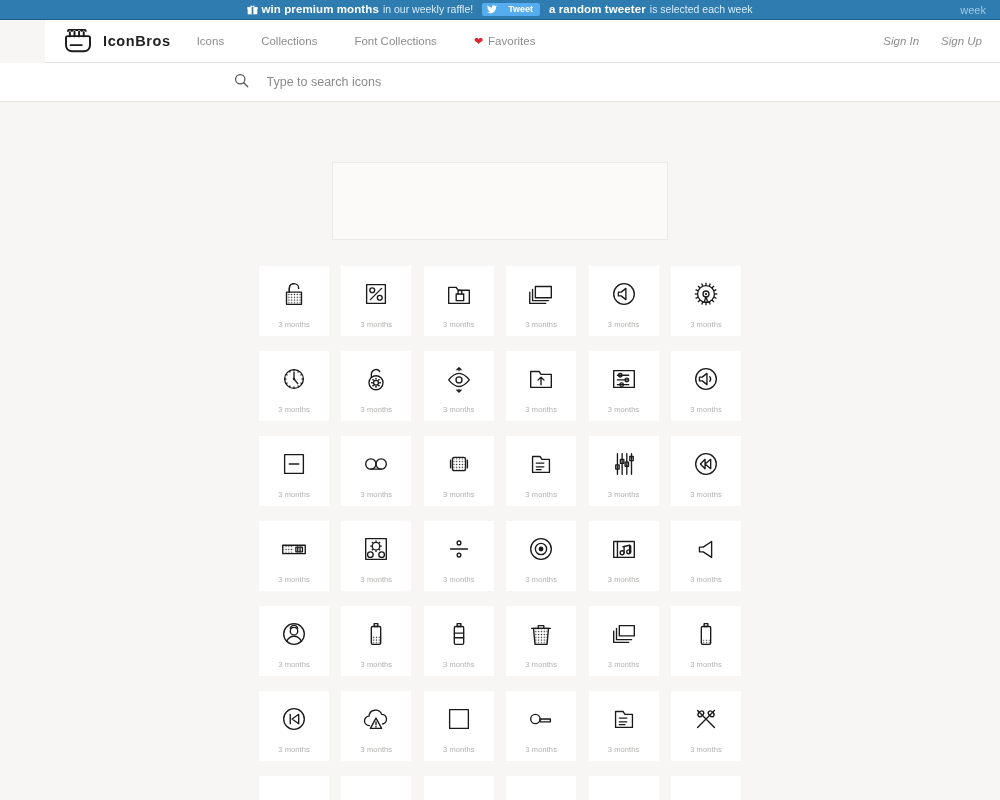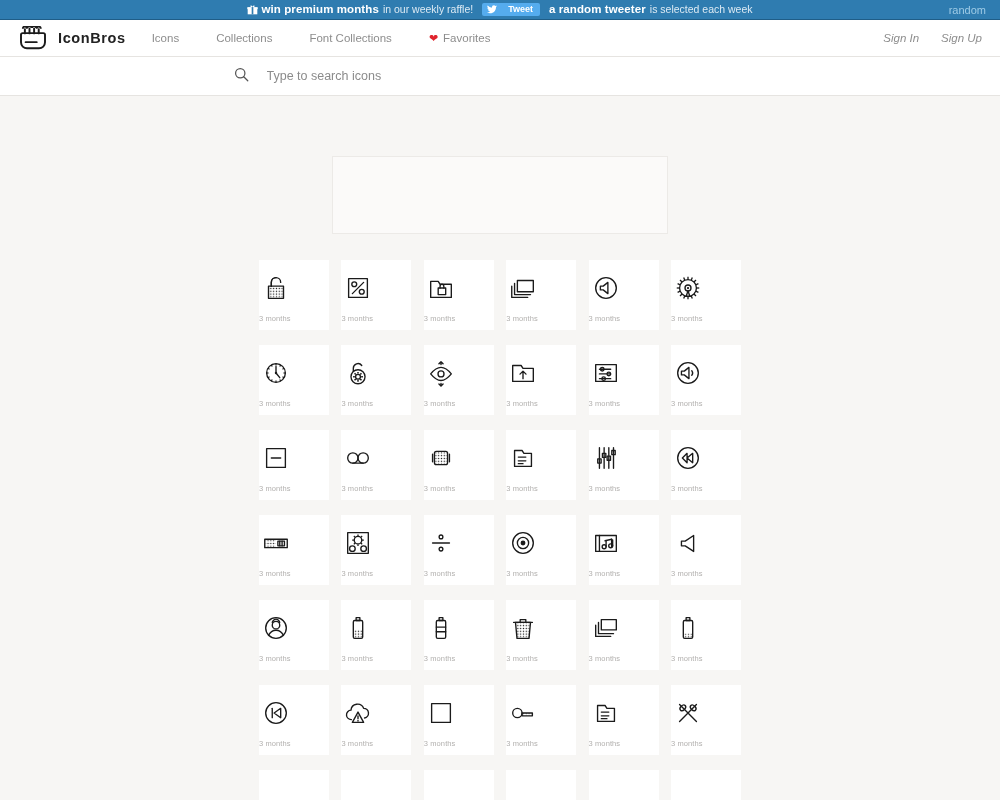--- a/index.html
+++ b/index.html
@@ -54,26 +54,27 @@
     position: absolute;
     right: 14px; top: 50%;
     transform: translateY(-50%);
     color: #9ecbe6;
     font-size: 11px;
     cursor: pointer;
   }
 
   
   .header {
-    height: 37px;
+    height: 43px;
     background: #ffffff;
     border-bottom: 1px solid #e6e4e1;
     display: flex;
     align-items: center;
     padding: 0 18px;
+    margin-left: 45px;
   }
   .brand { display: flex; align-items: center; gap: 10px; margin-right: 26px; }
   .brand-logo { width: 30px; height: 24px; display: block; }
   .brand-name {
     font-size: 14.5px;
     font-weight: bold;
     color: #222222;
     letter-spacing: .6px;
   }
   .nav { display: flex; align-items: center; gap: 37px; }
@@ -138,20 +139,21 @@
     display: grid;
     grid-template-columns: repeat(6, 70px);
     grid-auto-rows: 70px;
     column-gap: 12.4px;
     row-gap: 15px;
   }
   .icon-card {
     background: #ffffff;
     display: flex;
     flex-direction: column;
+    align-items: center;
     justify-content: flex-start;
     padding-top: 11px;
     cursor: pointer;
     position: relative;
   }
   .icon-card .glyph {
     width: 34px; height: 34px;
     display: flex;
     align-items: center;
     justify-content: center;
@@ -192,21 +194,21 @@
     </span>
     <span>Tweet</span>
   </div>
 
   <div class="promo-seg">
     <span class="promo-strong">a random tweeter</span>
     <span style="width:4px"></span>
     <span class="promo-light">is selected each week</span>
   </div>
 
-  <span class="promo-close">random</span>
+  <span class="promo-close">week</span>
 </div>
 
 <div class="header">
   <div class="brand">
     <span>
       <svg class="brand-logo" viewBox="0 0 32 26">
         <path d="M3 9.5c0-1 .8-1.8 1.8-1.8h22.4c1 0 1.8.8 1.8 1.8v8.2c0 3.6-2.9 6.5-6.5 6.5H9.5C5.9 24.2 3 21.3 3 17.7V9.5z" fill="none" stroke="#1b1b1b" stroke-width="2.1"></path>
         <path d="M7.2 8V3.4M12.2 8V2.6M17.2 8V2.6M22.2 8V3.4" stroke="#1b1b1b" stroke-width="2.1" stroke-linecap="round"></path>
         <path d="M5 2.9a2.2 2.2 0 0 1 4.4 0M10 2.2a2.2 2.2 0 0 1 4.4 0M15 2.2a2.2 2.2 0 0 1 4.4 0M20 2.9a2.2 2.2 0 0 1 4.4 0" fill="none" stroke="#1b1b1b" stroke-width="2.1"></path>
         <path d="M8 17.5h12" stroke="#1b1b1b" stroke-width="2.1" stroke-linecap="round"></path>

